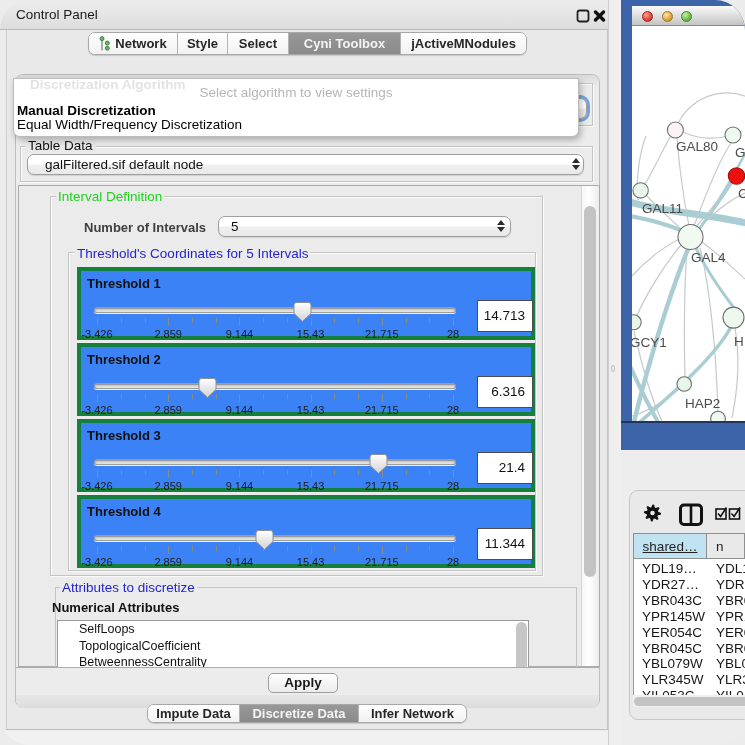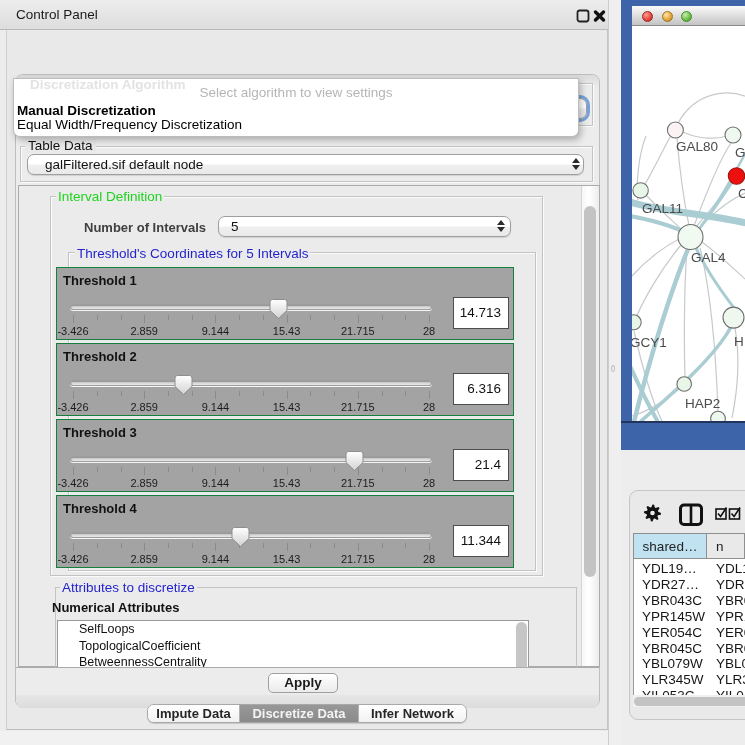--- a/index.html
+++ b/index.html
@@ -1,16 +1,16 @@
 <!DOCTYPE html>
 <html><head><meta charset="utf-8">
 <style>
 * { margin:0; padding:0; box-sizing:border-box; }
 html,body { width:745px; height:745px; font-family:"Liberation Sans", sans-serif; background:#ececec; overflow:hidden; }
-#page { position:relative; width:745px; height:745px; overflow:hidden; }
+#page { position:relative; width:745px; height:745px; overflow:hidden;border-radius:30px; }
 .abs { position:absolute; }
 
 
 #titlebar { position:absolute; left:0; top:0; width:616px; height:30px;
   background:linear-gradient(#ededed,#dddddd); border-bottom:1px solid #b9b9b9; }
 #titlebar .t { position:absolute; left:16px; top:7px; font-size:13.5px; color:#1a1a1a; }
 #winbody { position:absolute; left:6px; top:30px; width:602px; height:700px; background:#e9e9e9;
   border-left:1px solid #cfcfcf; border-right:1px solid #c4c4c4; border-bottom:1px solid #bdbdbd; }
 
 
@@ -38,21 +38,21 @@
 
 
 #scrollpane { position:absolute; left:18px; top:185px; width:582px; height:482px; background:#ebebeb; border:1px solid #ababab; }
 #vsb { position:absolute; left:581px; top:186px; width:18px; height:480px; background:linear-gradient(90deg,#f6f6f6,#ffffff 40%,#ececec); border-left:1px solid #d5d5d5; }
 #vsb .vthumb { position:absolute; left:2px; top:20px; width:12px; height:371px; border-radius:7px; background:#c3c3c3; }
 
 .gtitle { position:absolute; font-size:13.5px; }
 .green { color:#1dd41d; }
 .blue { color:#2424cf; }
 
-.thpanel { position:absolute; left:56px; width:458px; height:73px; background:#a3a3a3; border:1px solid #15803d; }
+.thpanel { position:absolute; left:77px; width:458px; height:73px; background:#3b82f6; border:4px solid #15803d; }
 .thlabel { position:absolute; left:6px; top:5px; font-size:13px; font-weight:bold; color:#111; }
 .track { position:absolute; left:13px; top:36px; width:362px; height:6px; border-radius:3px; border:1px solid #9d9d9d;
   background:linear-gradient(#c2c2c2,#e8e8e8); box-shadow:inset 0 1px 1px rgba(0,0,0,.25), 0 1px 0 rgba(255,255,255,.9); }
 .tick { position:absolute; width:1px; background:#8a8a8a; }
 .tlab { position:absolute; top:57px; width:60px; text-align:center; font-size:11px; font-weight:normal; color:#1c1c1c; }
 .thumb { position:absolute; top:30px; }
 .vbox { position:absolute; left:396px; top:29px; width:56px; height:32px; background:#fff; border:1px solid #4d4d4d;
   font-size:13.5px; color:#111; text-align:right; line-height:30px; padding-right:7px; }
 
 
@@ -85,41 +85,53 @@
 
 #tpanel { position:absolute; left:621px; top:450px; width:124px; height:295px; background:#ededed; }
 #tptitle { position:absolute; left:621px; top:454px; width:124px; height:28px; background:#e3e3e3;
   border-top:1px solid #d0d0d0; border-bottom:1px solid #d8d8d8; }
 #tptitle .t { position:absolute; left:14px; top:7px; font-size:13.5px; color:#1a1a1a; }
 #tbox { position:absolute; left:629px; top:490px; width:130px; height:230px; background:#e9e9e9;
   border:1px solid #c6c6c6; border-radius:9px; }
 #tablewrap { position:absolute; left:633px; top:533px; width:112px; height:174px; background:#fff;
   border:1px solid #9a9a9a; border-right:none; overflow:hidden; }
 .th1 { position:absolute; left:633px; top:533px; width:74px; height:26px; background:#c0e2f1;
-  border:1px solid #8f8f8f; font-size:13.5px; color:#222; text-align:center; line-height:25px; }
+  border:1px solid #8f8f8f; font-size:13.5px; color:#222; text-align:center; line-height:25px;text-decoration:underline; }
 .th2 { position:absolute; left:707px; top:533px; width:38px; height:26px; background:#e9e9e9;
   border:1px solid #8f8f8f; border-left:none; font-size:13.5px; color:#222; padding-left:9px; line-height:25px; }
 .trow { position:absolute; left:633px; width:112px; height:16px; font-size:13.5px; color:#161616; }
 .trow .c1 { position:absolute; left:9px; }
 .trow .c2 { position:absolute; left:83px; }
 #hsb { position:absolute; left:633px; top:695px; width:112px; height:12px; background:#f0f0f0; }
 #hsb div { position:absolute; left:1px; top:1.5px; width:118px; height:9px; background:#c3c3c3; border-radius:5px; }
 </style></head>
 <body>
 <div id="page">
 
 <div id="winbody"></div>
 <div id="titlebar">
       <div class="t">Control Panel</div>
   <svg class="abs" style="left:575px;top:9px" width="32" height="14" viewBox="0 0 32 14">
     <rect x="2.5" y="1.5" width="11" height="11" rx="2.2" fill="none" stroke="#222" stroke-width="1.8"></rect>
     <path d="M20.5 3 L28.5 11 M28.5 3 L20.5 11" stroke="#111" stroke-width="3.4" stroke-linecap="round"></path>
   </svg>
 </div>
 
+<div class="tabbar" id="toptabs">
+  <div class="tab" style="width:89px"><svg width="12" height="16" viewBox="0 0 12 16" style="margin-right:4px">
+     <line x1="3" y1="2" x2="3" y2="14.5" stroke="#7a7a7a" stroke-width="1.2"></line>
+     <circle cx="3" cy="2.6" r="2" fill="#67b667" stroke="#3a7d3a" stroke-width="0.9"></circle>
+     <circle cx="8.3" cy="7" r="2" fill="#67b667" stroke="#3a7d3a" stroke-width="0.9"></circle>
+     <circle cx="8.3" cy="12.2" r="2" fill="#67b667" stroke="#3a7d3a" stroke-width="0.9"></circle>
+        </svg>Network</div>
+  <div class="tab" style="width:50px">Style</div>
+  <div class="tab" style="width:61px">Select</div>
+  <div class="tab sel" style="width:112px">Cyni Toolbox</div>
+  <div class="tab" style="width:125px">jActiveMNodules</div>
+</div>
 
 <div id="content"></div>
 
 <div class="group" style="left:20px;top:83px;width:573px;height:43px"></div>
 <div class="combo" style="left:27px;top:98px;width:560px;height:21px;box-shadow:0 0 0 3px rgba(80,140,215,.75)"></div>
 
 <div class="group" style="left:20px;top:146px;width:573px;height:36px"></div>
 <div class="abs" style="left:25px;top:138px;font-size:13.5px;color:#111;background:#e9e9e9;padding:0 3px">Table Data</div>
 <div class="combo" style="left:27px;top:154px;width:557px;height:21px;padding:2px 0 0 17px">galFiltered.sif default node</div>
 <div class="arrows" style="left:572px;top:158px"></div>

